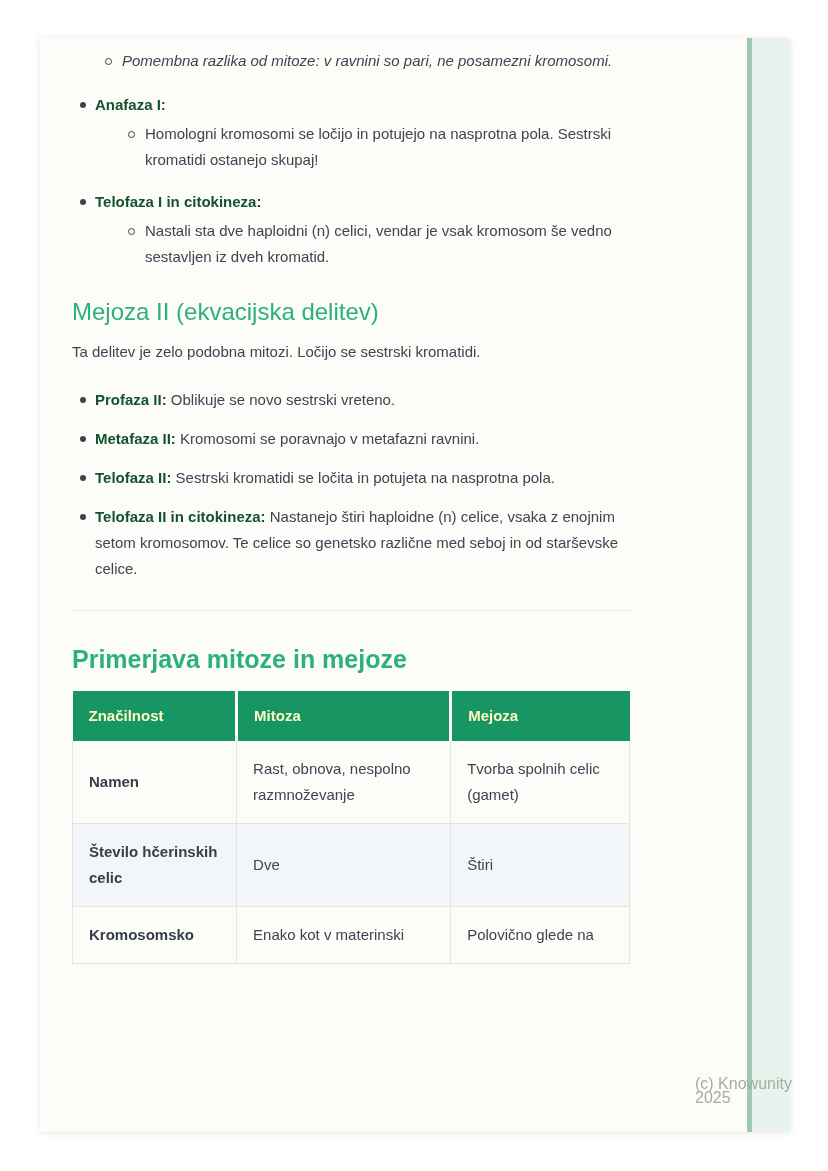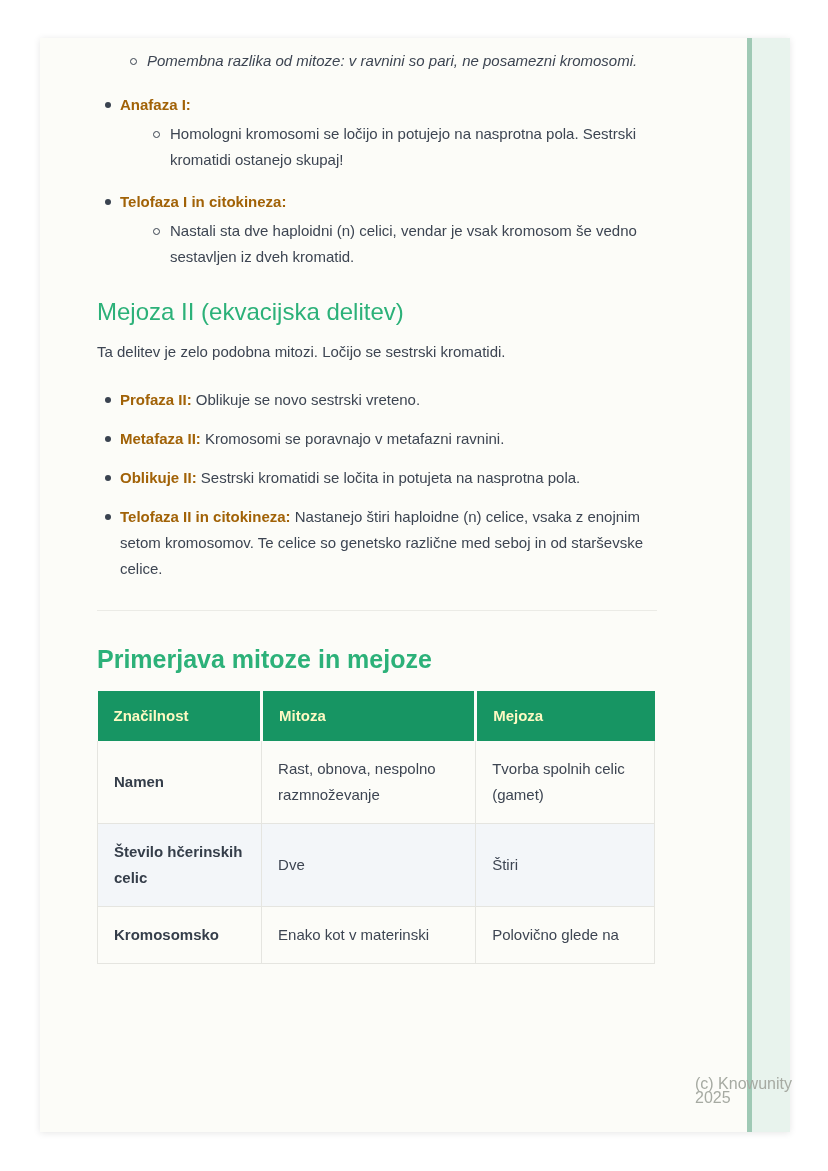--- a/index.html
+++ b/index.html
@@ -30,42 +30,42 @@
   .accent-bg{
     position:absolute;top:0;right:0;width:38px;height:100%;
     background:var(--accent-bg);
   }
   .accent-line{
     position:absolute;top:0;right:38px;width:5px;height:100%;
     background:var(--accent-bar);
   }
   .content{
     position:absolute;left:32px;top:8px;width:560px;
-    font-size:15px;line-height:26px;margin-left:25px;
+    font-size:15px;line-height:26px;
   }
   
   ul{list-style:none;margin:0;padding:0;}
   .sublist li, .list > li{position:relative;}
   .list{margin:18px 0 0 0;}
   .list > li{padding-left:23px;margin-bottom:16px;}
   .list > li::before{
     content:"";position:absolute;left:8px;top:10px;
     width:6px;height:6px;border-radius:50%;background:#3a4350;
   }
   .sublist{margin-top:3px;}
   .sublist li{padding-left:50px;}
   .top-sublist{margin-top:2px;}
   .sublist li::before{
     content:"";position:absolute;left:33px;top:10px;
     width:5px;height:5px;border-radius:50%;
     border:1.6px solid #3a4350;background:transparent;
   }
   .sub-text{display:inline-block;max-width:497px;vertical-align:top;}
   .italic .sub-text{font-style:italic;}
-  strong{color:#a16207;text-align:right;}
+  strong{color:#14532d;text-align:right;}
   
   h3{
     margin:28px 0 14px 0;font-size:24px;line-height:27px;
     color:var(--heading-green);font-weight:normal;
   }
   h2{
     margin:32px 0 16px 0;font-size:25px;line-height:32px;
     color:var(--heading-green);font-weight:bold;
   }
   p{margin:0 0 16px 0;}
@@ -144,21 +144,21 @@
     <ul class="list phase2-list">
       <li>
         <strong>Profaza II:</strong>
         <span>Oblikuje se novo sestrski vreteno.</span>
       </li>
       <li>
         <strong>Metafaza II:</strong>
         <span>Kromosomi se poravnajo v metafazni ravnini.</span>
       </li>
       <li>
-        <strong>Oblikuje II:</strong>
+        <strong>Telofaza II:</strong>
         <span>Sestrski kromatidi se ločita in potujeta na nasprotna pola.</span>
       </li>
       <li>
         <strong>Telofaza II in citokineza:</strong>
         <span>Nastanejo štiri haploidne (n) celice, vsaka z enojnim setom kromosomov. Te celice so genetsko različne med seboj in od starševske celice.</span>
       </li>
     </ul>
 
     <hr>
 

